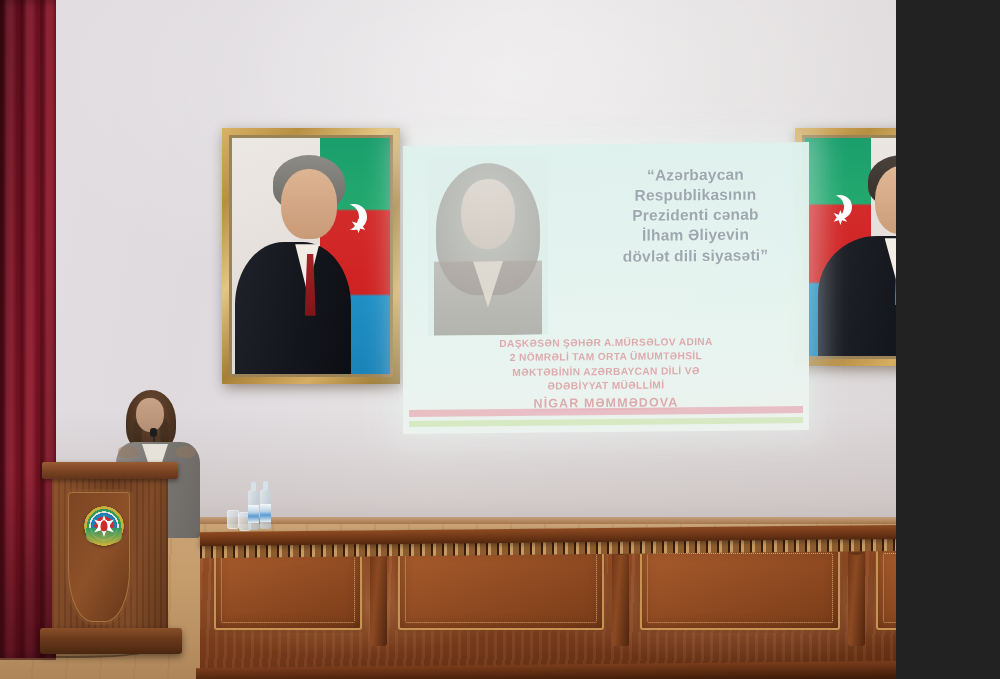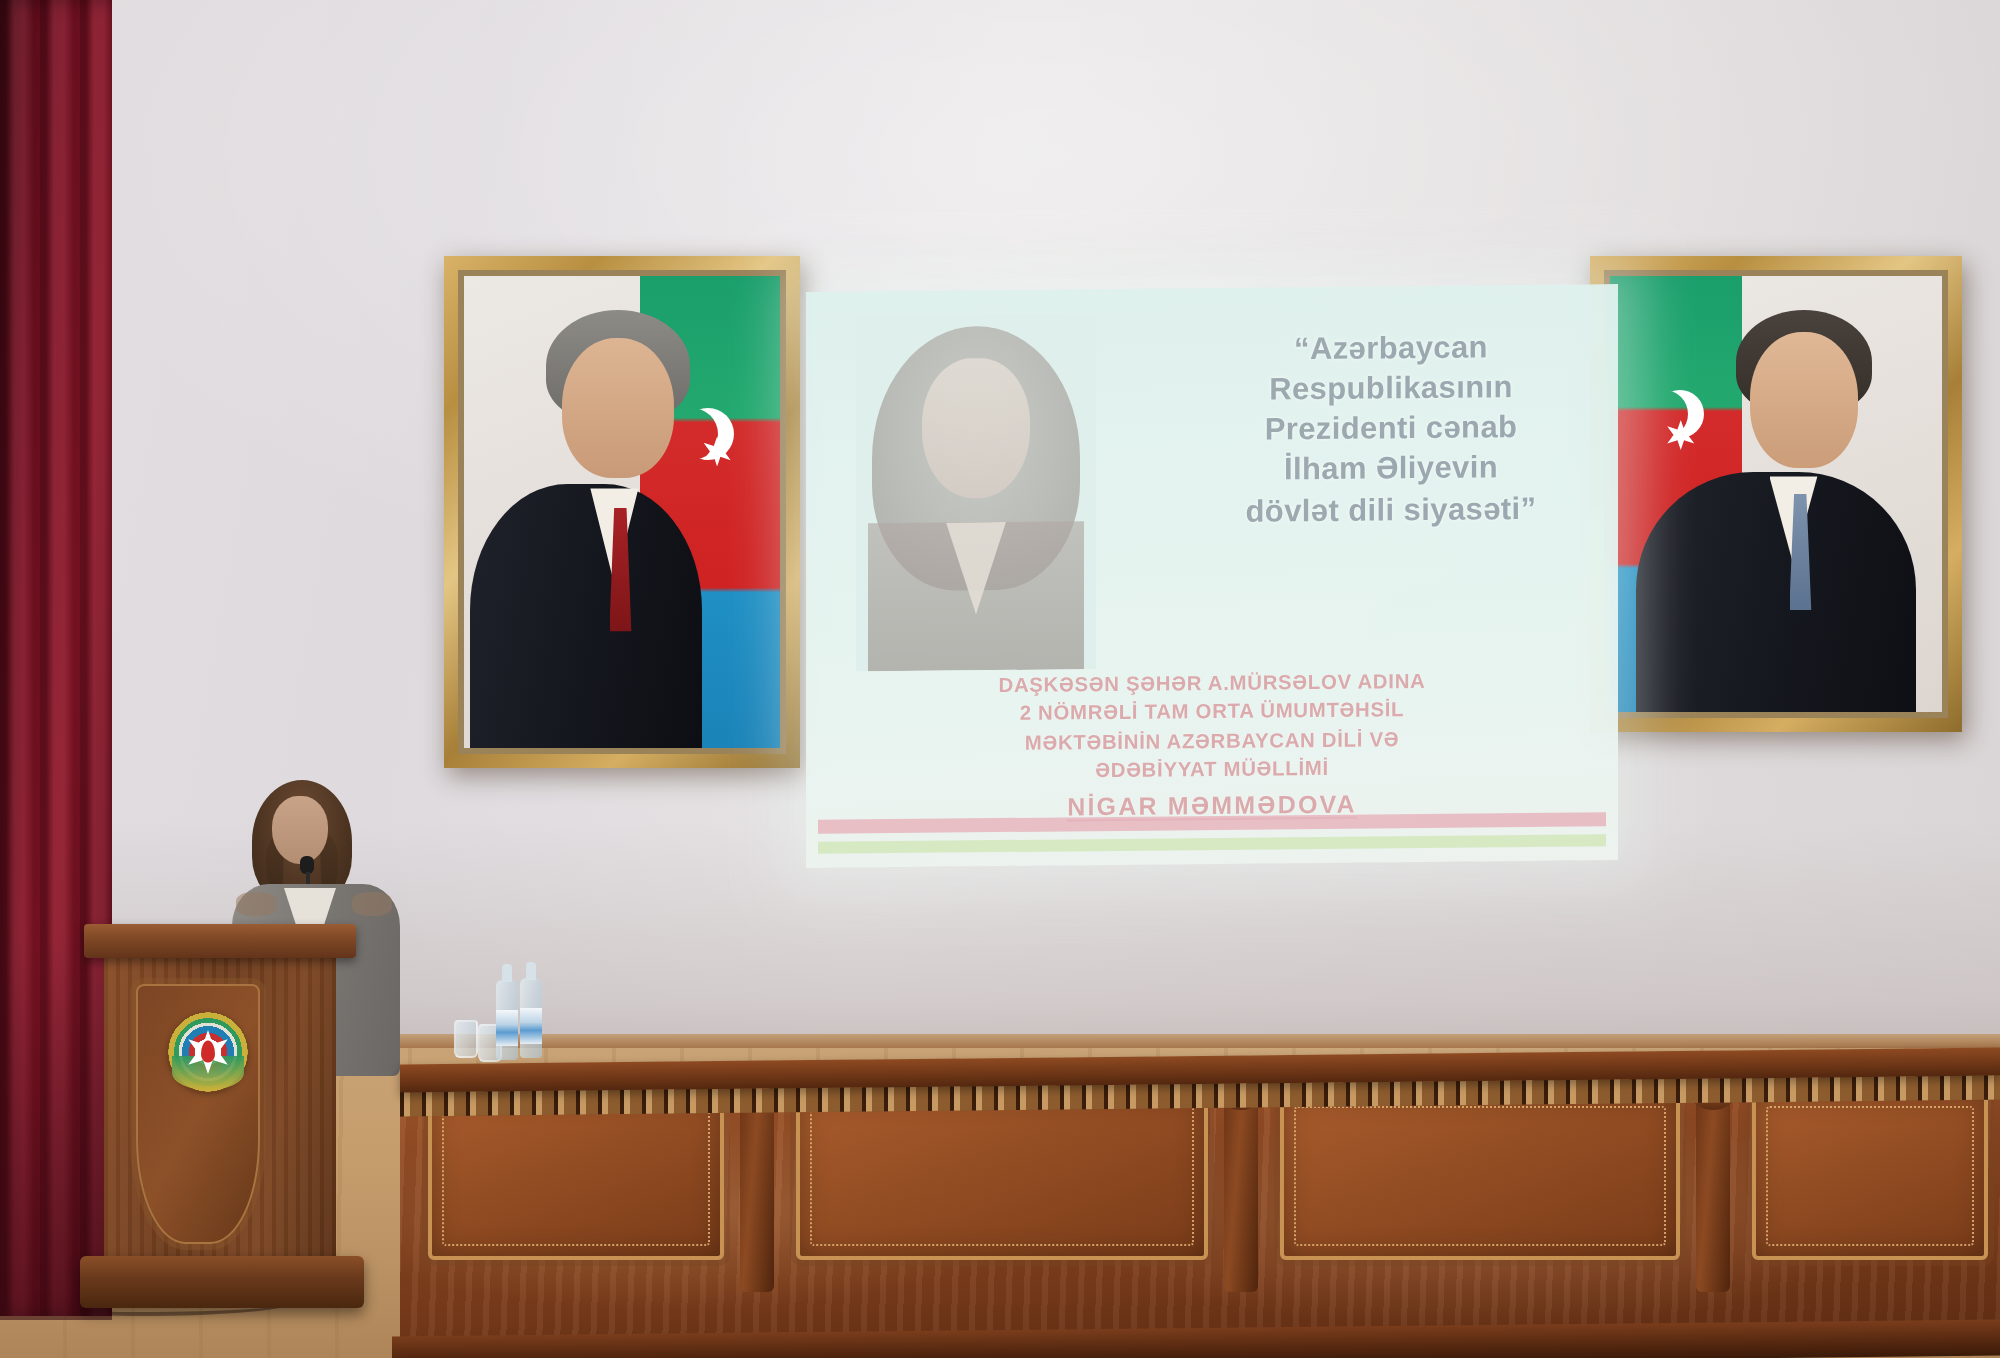--- a/index.html
+++ b/index.html
@@ -4,21 +4,21 @@
 <title>Conference Hall Presentation</title>
 <style>
   * { box-sizing: border-box; }
   html, body {
     margin: 0; padding: 0;
     background: #222;
     font-family: "Liberation Sans", sans-serif;
   }
   #scene {
     position: relative;
-    width: 1000px; height: 679px;
+    width: 896px; height: 679px;
     overflow: hidden;
     background: #d8d4d6;
   }
 
   
   .wall {
     position: absolute; left: 0; top: 0; width: 1000px; height: 679px;
     background:
       linear-gradient(100deg, #e2dee0 0%, #dedade 22%, #e6e3e4 46%, #e0dcdd 72%, #d9d4d6 100%);
   }

